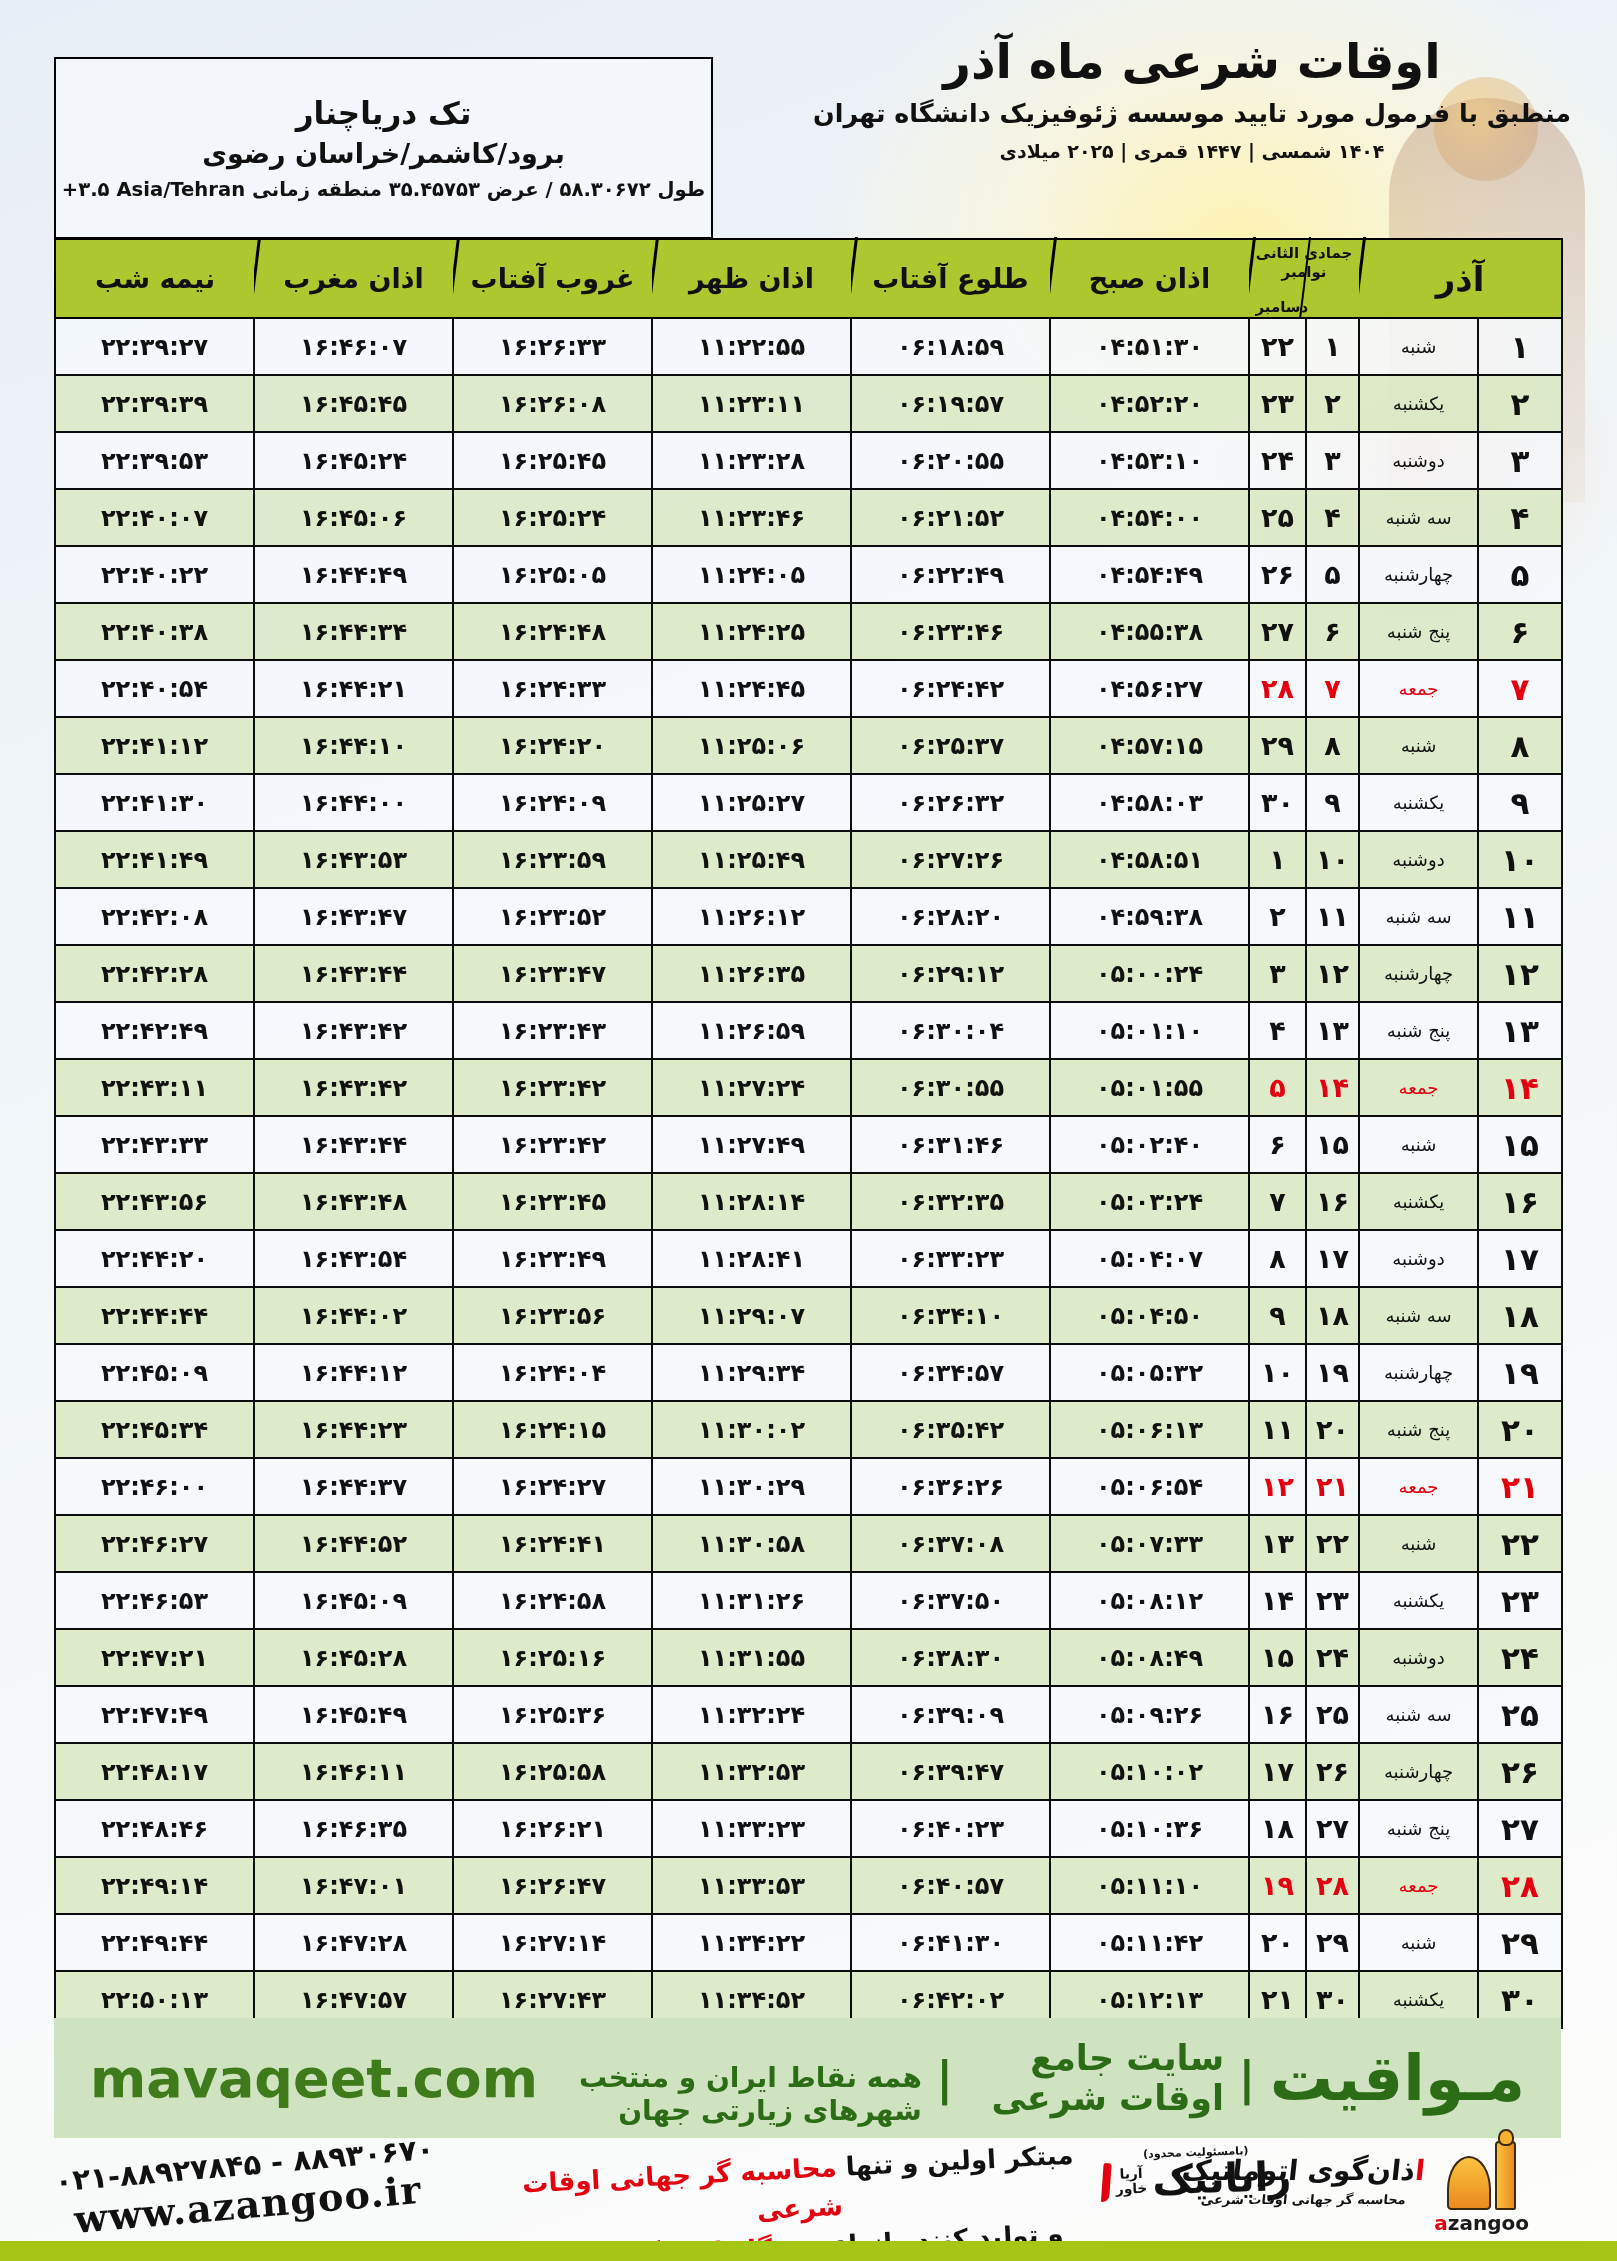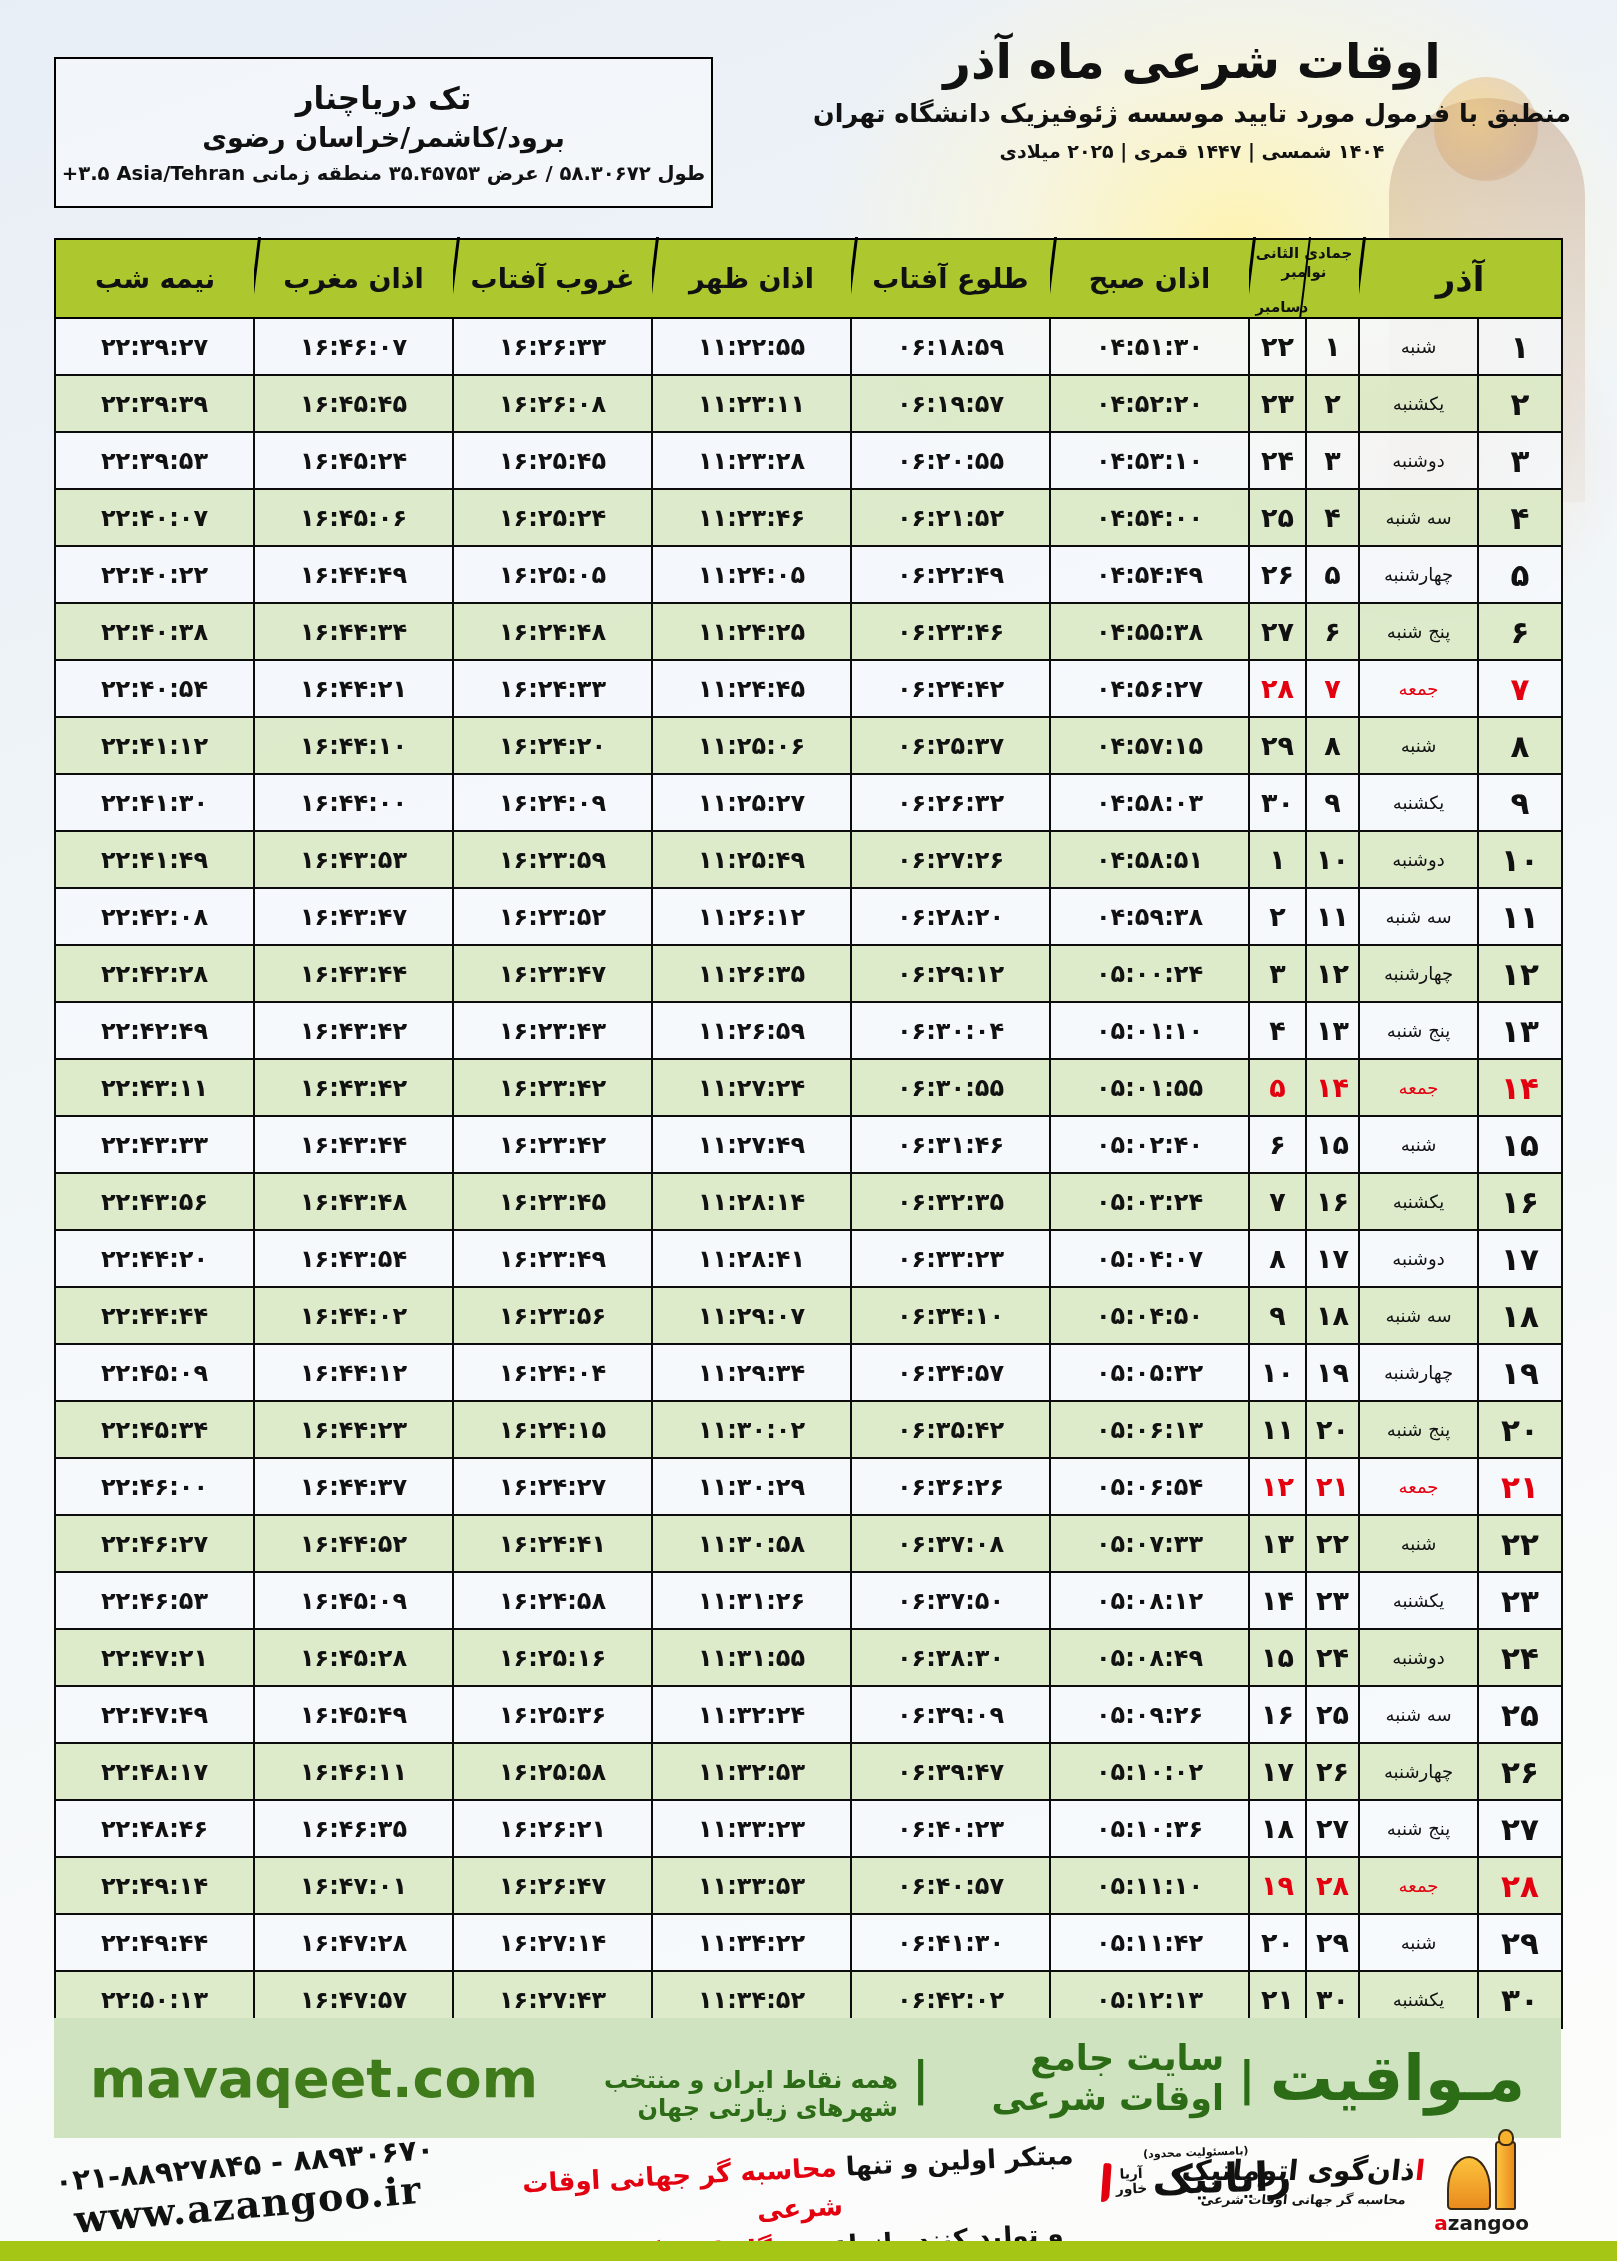--- a/index.html
+++ b/index.html
@@ -16,21 +16,21 @@
   .art-warm{top:281px;left:1213px;width:418px;height:365px;
         background:radial-gradient(closest-side,rgba(230,148,92,.30),rgba(238,178,120,.12) 60%,rgba(0,0,0,0));}
   .layer{position:absolute;z-index:1;}
 
   
   .title-block{top:34px;left:772px;width:842px;text-align:center;}
   .main-title{font-size:48px;font-weight:bold;line-height:1.15;}
   .subtitle{font-size:25.4px;font-weight:bold;margin-top:9px;}
   .calendars{font-size:19px;font-weight:bold;margin-top:11.7px;}
 
-  .location-box{top:57px;left:55px;width:659px;height:151px;border:2.6px solid #000;
+  .location-box{top:57px;left:55px;width:659px;height:182px;border:2.6px solid #000;
         background:rgba(250,252,254,.55);display:flex;flex-direction:column;justify-content:center;
         align-items:center;text-align:center;box-sizing:border-box;gap:6.5px;}
   .loc-name{font-size:31px;font-weight:bold;}
   .loc-region{font-size:27px;font-weight:bold;}
   .loc-coords{font-size:19.6px;font-weight:bold;margin-top:2.6px;}
 
   .note-line{top:206px;right:27px;font-size:16.3px;font-weight:bold;white-space:nowrap;}
   .note-label{color:#e3000f;}
 
   
@@ -55,21 +55,21 @@
   .c-weekday{font-size:18px;}
   .c-hijri,.c-greg{font-size:27px;font-weight:bold;}
   tr.friday .c-day,tr.friday .c-weekday,tr.friday .c-hijri,tr.friday .c-greg{color:#e3000f;}
 
   
   .mavaqeet-bar{top:2018px;left:55px;width:1507px;height:120px;background:#cfe3c0;
         display:flex;align-items:center;padding:0 36px;box-sizing:border-box;color:#2d6c16;}
   .mv-brand{font-size:63px;font-weight:bold;}
   .mv-sep{font-size:46px;font-weight:bold;margin:0 14.4px;}
   .mv-tag1{font-size:35px;font-weight:bold;}
-  .mv-tag2{font-size:24px;font-weight:bold;margin-top:32px;}
+  .mv-tag2{font-size:28px;font-weight:bold;margin-top:32px;}
   .mv-domain{margin-right:auto;direction:ltr;font-size:54px;font-weight:bold;color:#3f7a1b;}
 
   
   .contact-block{top:2148px;left:55px;width:385px;text-align:center;transform:rotate(-5deg);}
   .contact-phones{font-size:29px;font-weight:bold;}
   .contact-url{font-size:38px;font-weight:bold;font-family:"DejaVu Serif",serif;direction:ltr;letter-spacing:1.3px;}
   .promo-block{top:2150px;left:515px;width:574px;text-align:center;transform:rotate(-3deg);
         font-size:26px;font-weight:bold;line-height:1.5;}
   .promo-red{color:#e3000f;}
 

